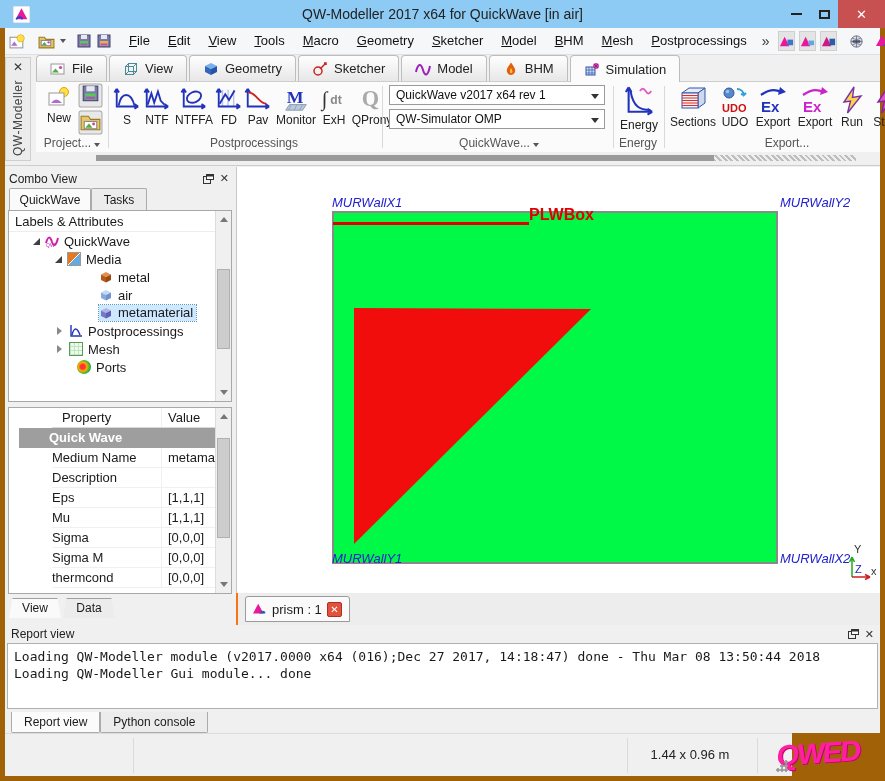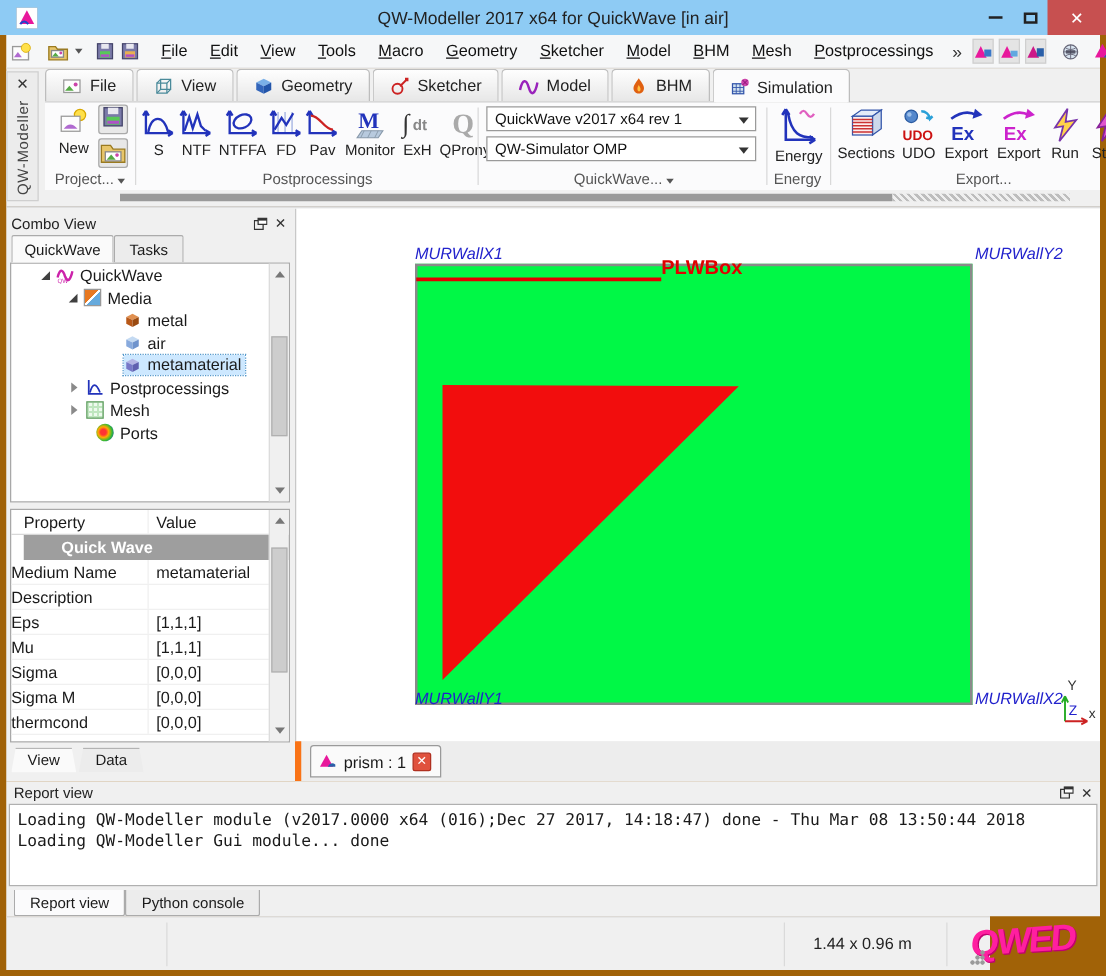--- a/index.html
+++ b/index.html
@@ -59,40 +59,40 @@
   .ticon { width:14px; height:14px; margin-right:5px; flex:none; }
   .tsel { background:#cde8ff; outline:1px dotted #5599cc; padding:0 3px 1px 0; display:flex; align-items:center; }
   .vscroll { position:absolute; right:0; top:0; width:16px; height:100%; background:#f0f0f0; border-left:1px solid #dcdcdc; }
   .vscroll .up, .vscroll .dn { position:absolute; left:4px; width:0; height:0; border-left:4px solid transparent; border-right:4px solid transparent; }
   .vscroll .up { top:6px; border-bottom:5px solid #777; }
   .vscroll .dn { bottom:6px; border-top:5px solid #777; }
   .vscroll .vthumb { position:absolute; left:1px; width:13px; background:#cdcdcd; border:1px solid #b0b0b0; }
 
   
   .propbox { position:absolute; left:3px; top:241px; width:224px; height:187px; background:#fff; border:1px solid #a8a8a8; }
-  .prow { display:flex; height:20px; line-height:20px; font-size:13px; border-bottom:1px solid #f0f0f0; }
+  .prow { display:flex; height:20px; line-height:20px; font-size:13px; border-bottom:1px solid #f0f0f0;margin-left:43px; }
   .prow .c1 { width:110px; border-right:1px solid #f0f0f0; white-space:nowrap; overflow:hidden; }
   .prow .c2 { flex:1; padding-left:6px; white-space:nowrap; overflow:hidden; }
   .prow.phead { border-bottom:1px solid #d8d8d8; }
   .prow.phead .c1 { padding-left:10px; }
   .pgroup { height:20px; line-height:20px; margin-left:10px; background:#9e9e9e; color:#fff; font-weight:bold; padding-left:30px; font-size:13px; }
   .vd-tab { position:absolute; top:432px; height:20px; font-size:12px; text-align:center; line-height:19px; clip-path:polygon(7% 0,93% 0,100% 100%,0 100%); background:#ececec; border-top:1px solid #a0a0a0; }
   .vd-tab.active { background:#fafafa; }
 
   
   .viewport { position:absolute; left:231px; top:1px; width:644px; height:426px; background:#fff; border-left:1px solid #c8c8c8; }
   .greenbox { position:absolute; left:95px; top:44px; width:446px; height:353px; background:#00f846; border:2px solid #8a8a8a; }
   .wall-label { position:absolute; color:#2222cc; font-size:13px; white-space:nowrap;font-style:italic; }
   .plw-line { position:absolute; left:96px; top:55px; width:196px; height:3px; background:#e00000; }
   .plw-label { position:absolute; left:292px; top:39px; color:#e00000; font-size:16px; font-weight:bold; }
   .axis { position:absolute; left:608px; top:376px; width:32px; height:40px; font-size:11px; }
   .axis .ylab { position:absolute; left:9px; top:0; color:#333; }
   .axis .zlab { position:absolute; left:10px; top:20px; color:#2222cc; }
   .axis .xlab { position:absolute; left:26px; top:22px; color:#333; }
-  .tabbar { position:absolute; left:231px; top:427px; width:644px; height:32px; background:#ededed; border-left:5px solid #f97316; }
+  .tabbar { position:absolute; left:231px; top:427px; width:644px; height:32px; background:#ededed; border-left:2px solid #f97316; }
   .doc-tab { position:absolute; left:7px; top:3px; height:26px; background:#fafafa; border:1px solid #9a9a9a; border-radius:3px 3px 0 0; display:flex; align-items:center; gap:5px; padding:0 7px; font-size:13px; }
   .doc-close { width:15px; height:15px; background:#e0523e; border:1px solid #b03020; border-radius:2px; color:#fff; font-size:10px; line-height:13px; text-align:center; }
 
   
   .report { position:absolute; left:5px; top:625px; width:875px; height:87px; background:#f0f0f0; }
   .rep-head { height:18px; display:flex; align-items:center; padding:0 6px; font-size:12px; color:#222; }
   .rep-body { position:absolute; left:2px; top:18px; width:871px; height:66px; background:#fff; border:1px solid #b0b0b0; font-family:"DejaVu Sans Mono", monospace; font-size:13px; line-height:17px; padding:4px 6px; white-space:pre; }
   .bottomtabs { position:absolute; left:5px; top:712px; width:875px; height:21px; background:#f0f0f0; display:flex; padding-left:6px; }
   .btab { height:21px; padding:0 12px; line-height:20px; font-size:12px; border:1px solid #ababab; border-top:none; background:#ececec; border-radius:0 0 2px 2px; }
   .btab.active { background:#fbfbfc; }
@@ -468,20 +468,21 @@
       </span>
     </div>
     <div class="cv-tab active" style="left:4px;width:82px">
         <span>QuickWave</span>
       </div>
     <div class="cv-tab" style="left:86px;width:56px">
         <span>Tasks</span>
       </div>
 
     <div class="treebox">
+      <div class="tree-header">Labels &amp; Attributes</div>
       <div class="trow" style="padding-left:24px">
         <span class="exp-open"></span>
         <svg class="ticon" viewBox="0 0 14 14">
             <path d="M1,9 C3,2 5,2 7,8 C9,13 11,12 13,4" stroke="#cc22aa" fill="none" stroke-width="2"></path>
             <text x="1" y="13" font-size="5" fill="#cc22aa">QW</text>
           </svg>
         <span>QuickWave</span>
       </div>
       <div class="trow" style="padding-left:46px">
         <span class="exp-open"></span>

